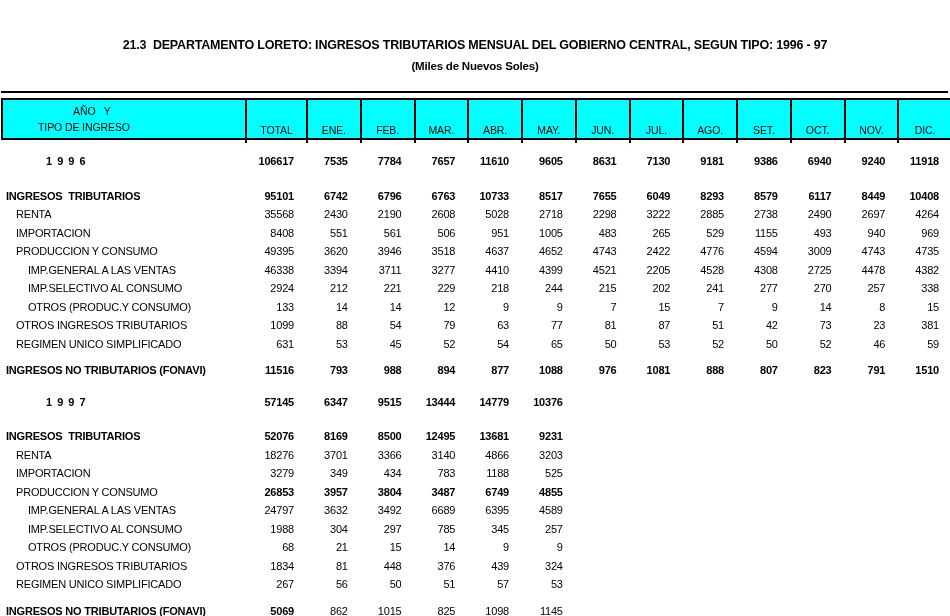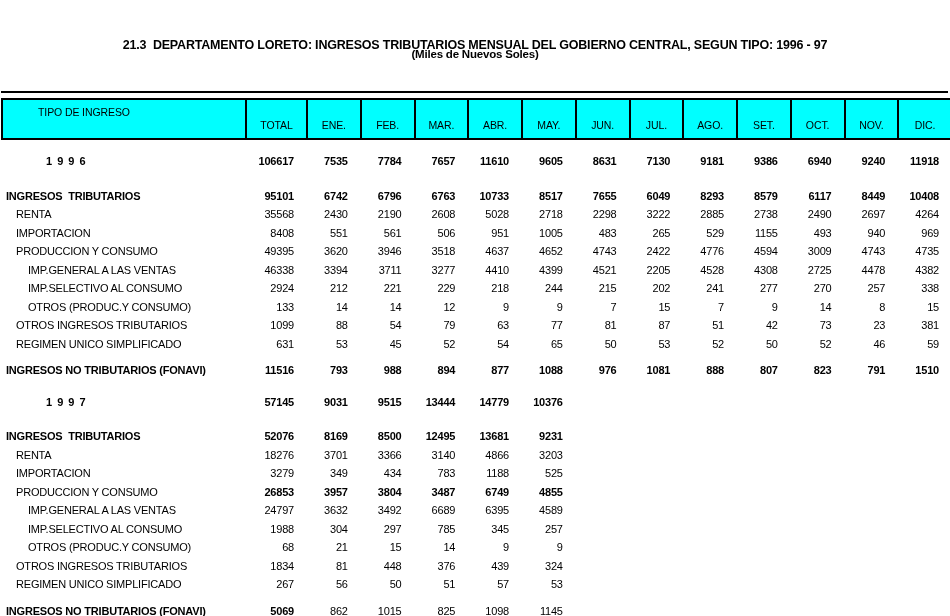--- a/index.html
+++ b/index.html
@@ -9,21 +9,21 @@
     -webkit-font-smoothing:none;
   }
   .page{position:absolute;inset:0;overflow:hidden;margin-top:32px;}
 
   
   .title{
     position:absolute;top:6px;left:0;width:100%;text-align:center;
     font-size:12.5px;font-weight:bold;letter-spacing:-0.2px;white-space:pre;
   }
   .subtitle{
-    position:absolute;top:16px;left:0;width:100%;text-align:center;
+    position:absolute;top:28px;left:0;width:100%;text-align:center;
     font-size:11.5px;font-weight:bold;letter-spacing:-0.2px;
   }
 
   
   .rule-top{position:absolute;left:1px;top:59px;width:947px;height:2px;background:#000;}
   .rule-bottom{position:absolute;left:0;top:591px;width:948px;height:2px;background:#000;}
 
   
   .grid{
     display:grid;
@@ -73,20 +73,21 @@
 
 <div class="page">
 
   <div class="title">21.3  DEPARTAMENTO LORETO: INGRESOS TRIBUTARIOS MENSUAL DEL GOBIERNO CENTRAL, SEGUN TIPO: 1996 - 97</div>
   <div class="subtitle">(Miles de Nuevos Soles)</div>
 
   <div class="rule-top"></div>
 
   <div class="thead grid">
     <div class="hcell hlabel">
+      <div class="l1">AÑO   Y</div>
       <div class="l2">TIPO DE INGRESO</div>
     </div>
 
   <div class="hcell">TOTAL</div>
       <div class="hcell">ENE.</div>
       <div class="hcell">FEB.</div>
       <div class="hcell">MAR.</div>
       <div class="hcell">ABR.</div>
       <div class="hcell">MAY.</div>
       <div class="hcell">JUN.</div>
@@ -272,21 +273,21 @@
         <div class="cell num b">1081</div>
         <div class="cell num b">888</div>
         <div class="cell num b">807</div>
         <div class="cell num b">823</div>
         <div class="cell num b">791</div>
         <div class="cell num b">1510</div>
       </div>
       <div class="trow grid year">
         <div class="cell label iy b">1 9 9 7</div>
         <div class="cell num b">57145</div>
-        <div class="cell num b">9031</div>
+        <div class="cell num b">6347</div>
         <div class="cell num b">9515</div>
         <div class="cell num b">13444</div>
         <div class="cell num b">14779</div>
         <div class="cell num b">10376</div>
         <div class="cell num b"></div>
         <div class="cell num b"></div>
         <div class="cell num b"></div>
         <div class="cell num b"></div>
         <div class="cell num b"></div>
         <div class="cell num b"></div>

